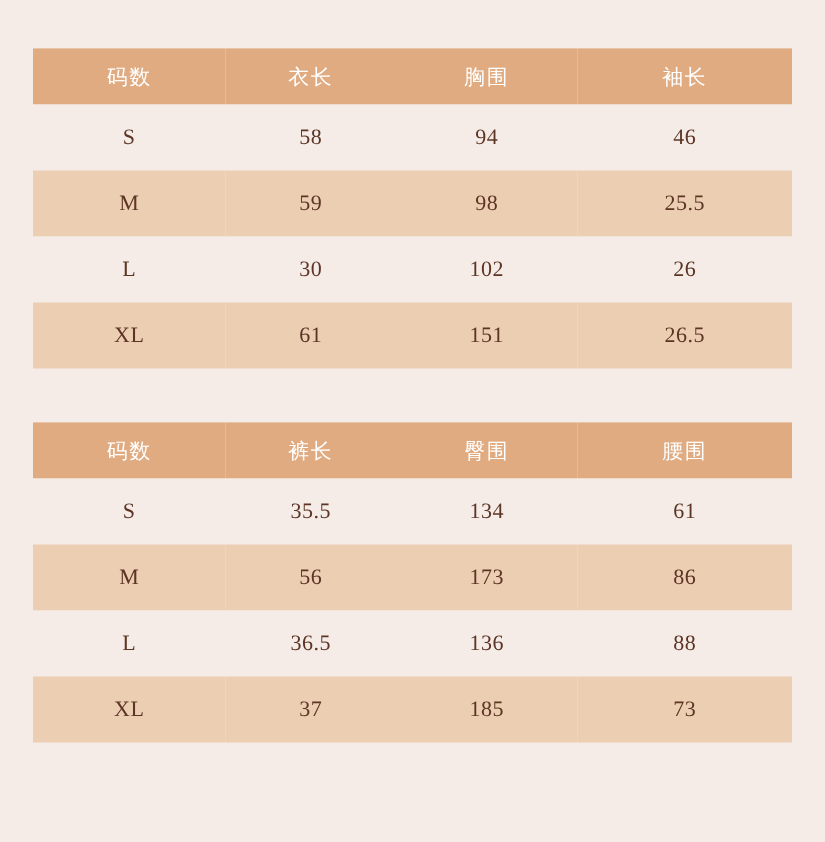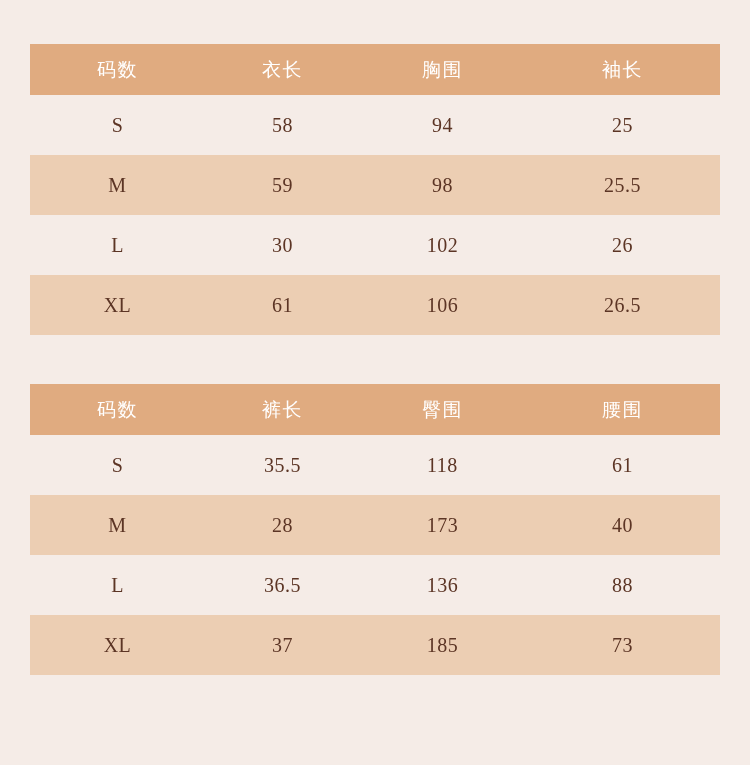--- a/index.html
+++ b/index.html
@@ -90,38 +90,38 @@
         <th>衣长</th>
         <th>胸围</th>
         <th>袖长</th>
       </tr>
     </thead>
     <tbody>
       <tr class="odd">
         <td>S</td>
         <td>58</td>
         <td>94</td>
-        <td>25</td>
+        <td>46</td>
       </tr>
       <tr class="even">
         <td>M</td>
         <td>59</td>
         <td>98</td>
         <td>25.5</td>
       </tr>
       <tr class="odd">
         <td>L</td>
         <td>30</td>
         <td>102</td>
         <td>26</td>
       </tr>
       <tr class="even">
         <td>XL</td>
         <td>61</td>
-        <td>106</td>
+        <td>151</td>
         <td>26.5</td>
       </tr>
     </tbody>
   </table>
 
   <table class="size-table" id="table-bottom">
     <colgroup>
       <col class="c1">
         <col class="c2">
         <col class="c3">
@@ -132,28 +132,28 @@
         <th>码数</th>
         <th>裤长</th>
         <th>臀围</th>
         <th>腰围</th>
       </tr>
     </thead>
     <tbody>
       <tr class="odd">
         <td>S</td>
         <td>35.5</td>
-        <td>118</td>
+        <td>134</td>
         <td>61</td>
       </tr>
       <tr class="even">
         <td>M</td>
-        <td>28</td>
+        <td>56</td>
         <td>173</td>
-        <td>40</td>
+        <td>86</td>
       </tr>
       <tr class="odd">
         <td>L</td>
         <td>36.5</td>
         <td>136</td>
         <td>88</td>
       </tr>
       <tr class="even">
         <td>XL</td>
         <td>37</td>

